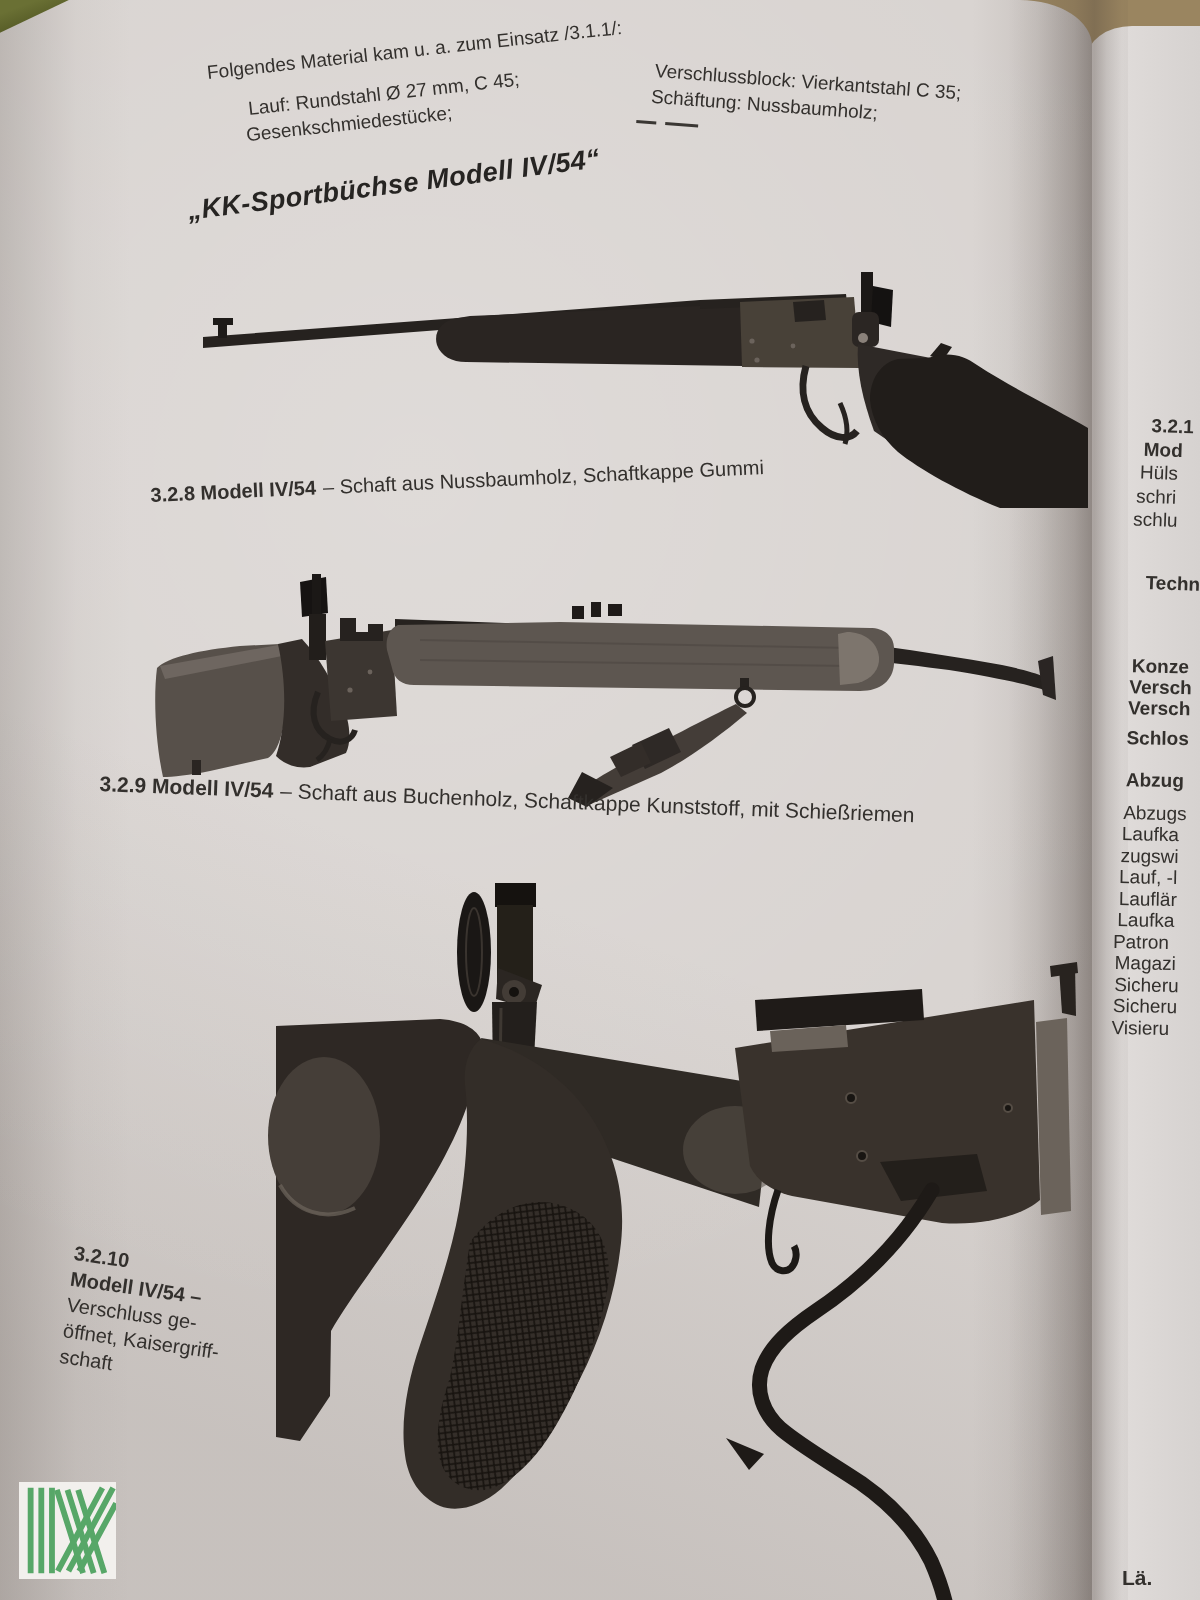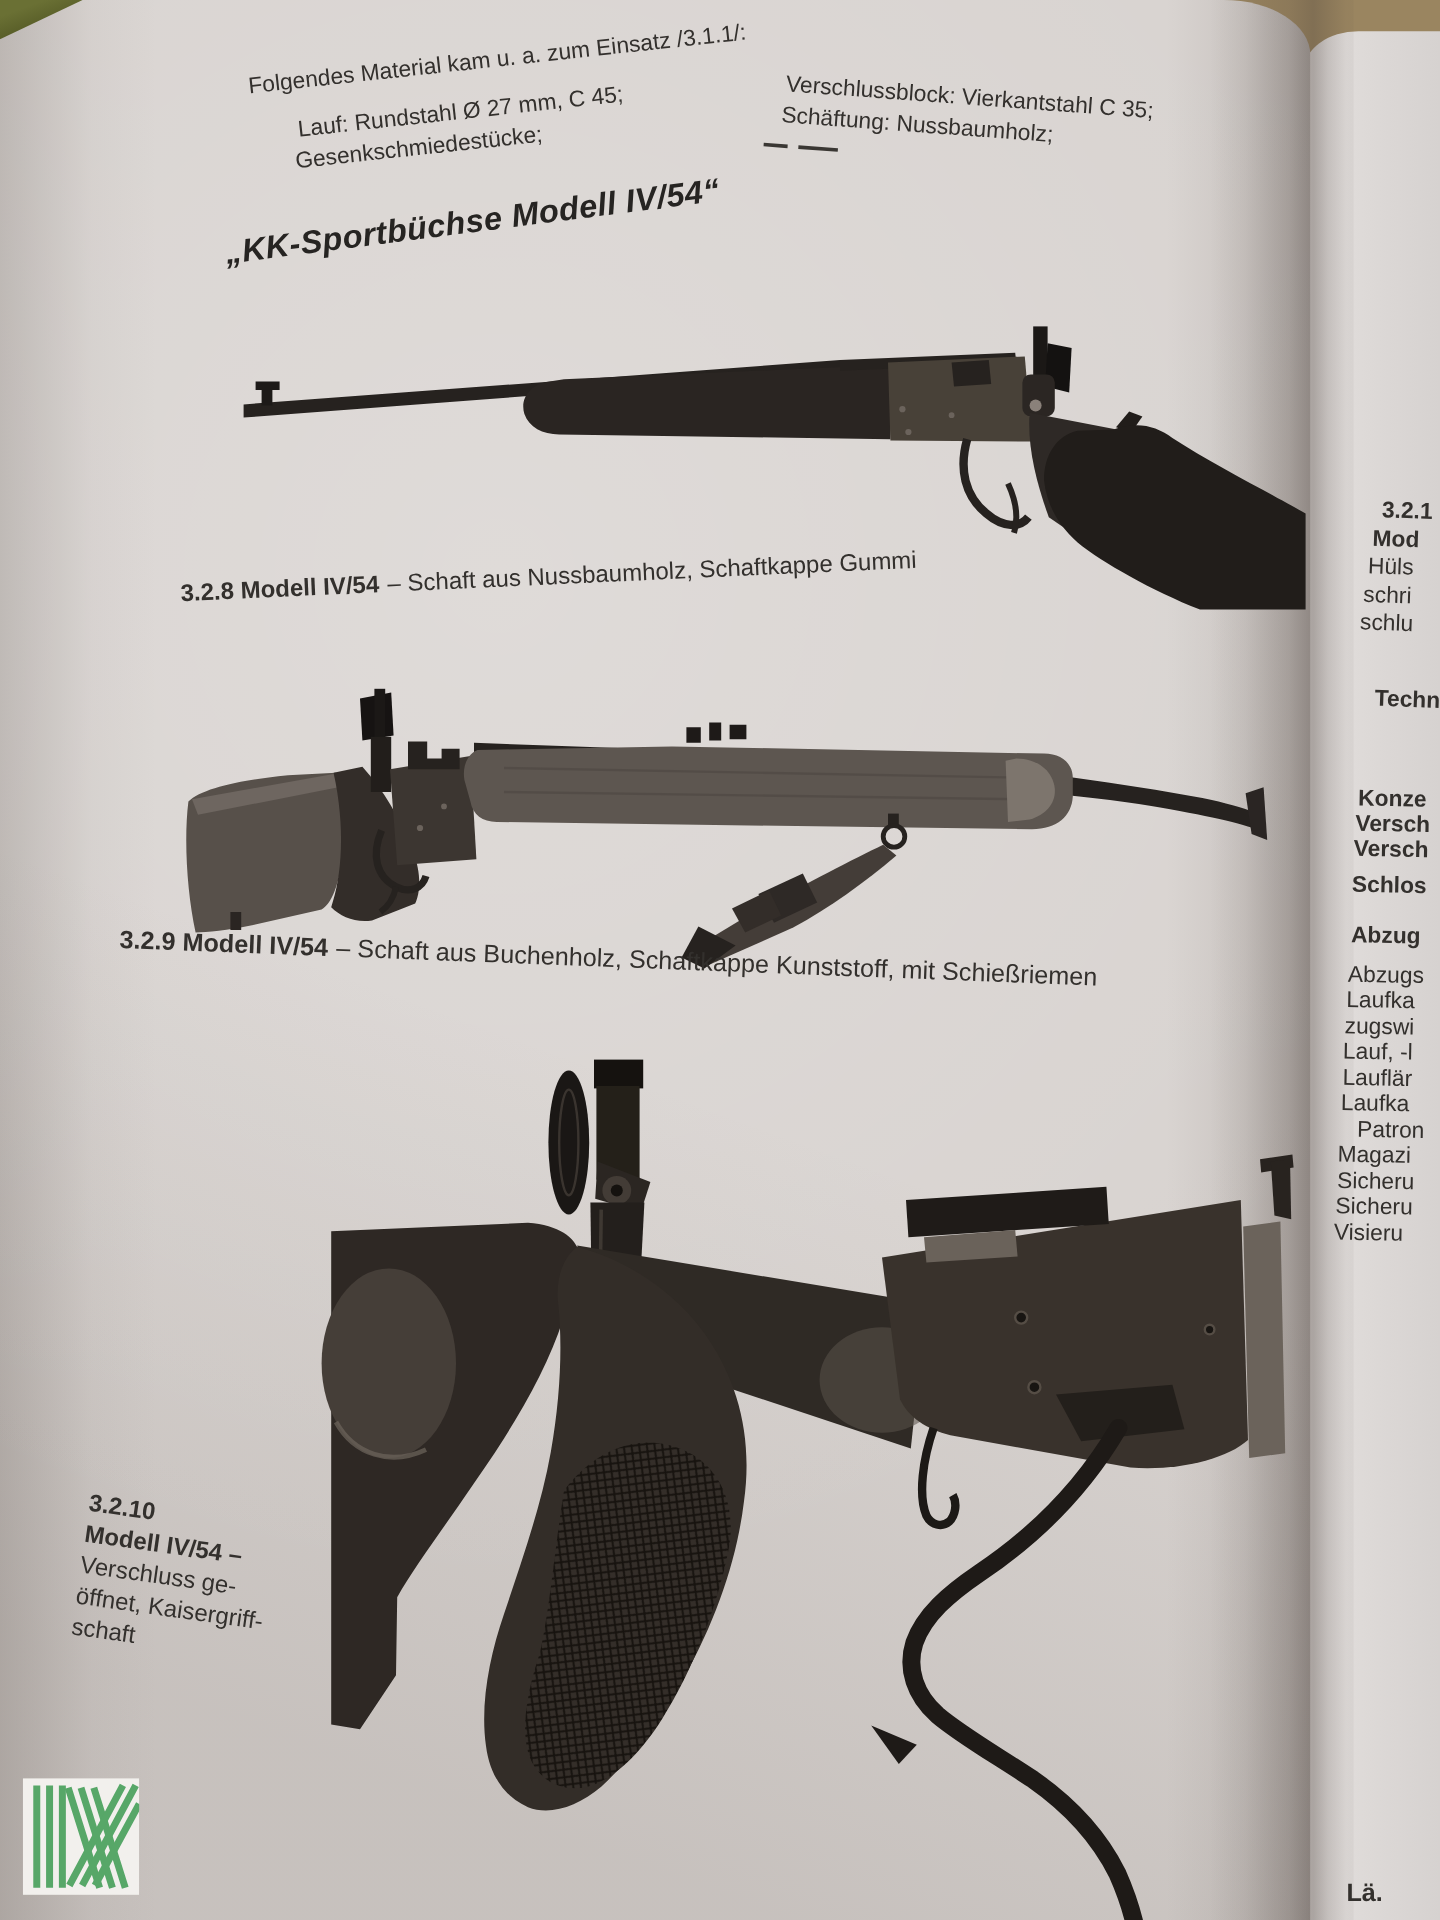--- a/index.html
+++ b/index.html
@@ -50,21 +50,21 @@
   .fraglist span:nth-child(2){top:21px;left:12px;font-weight:bold;}
   .fraglist span:nth-child(3){top:42px;left:11px;font-weight:bold;}
   .fraglist span:nth-child(4){top:72px;left:10px;font-weight:bold;}
   .fraglist span:nth-child(5){top:114px;left:10px;font-weight:bold;}
   .fraglist span:nth-child(6){top:147px;left:8px;}
   .fraglist span:nth-child(7){top:168px;left:7px;}
   .fraglist span:nth-child(8){top:190px;left:6px;}
   .fraglist span:nth-child(9){top:211px;left:5px;}
   .fraglist span:nth-child(10){top:233px;left:5px;}
   .fraglist span:nth-child(11){top:254px;left:4px;}
-  .fraglist span:nth-child(12){top:276px;left:18px;text-align:right;}
+  .fraglist span:nth-child(12){top:276px;left:0;text-align:right;}
   .fraglist span:nth-child(13){top:297px;left:2px;}
   .fraglist span:nth-child(14){top:319px;left:2px;}
   .fraglist span:nth-child(15){top:340px;left:1px;}
   .fraglist span:nth-child(16){top:362px;left:0;}
   
   .figsvg{position:absolute;filter:blur(0.6px);}
   .logo{position:absolute;left:19px;top:1481px;}
 </style>
 </head>
 <body>

